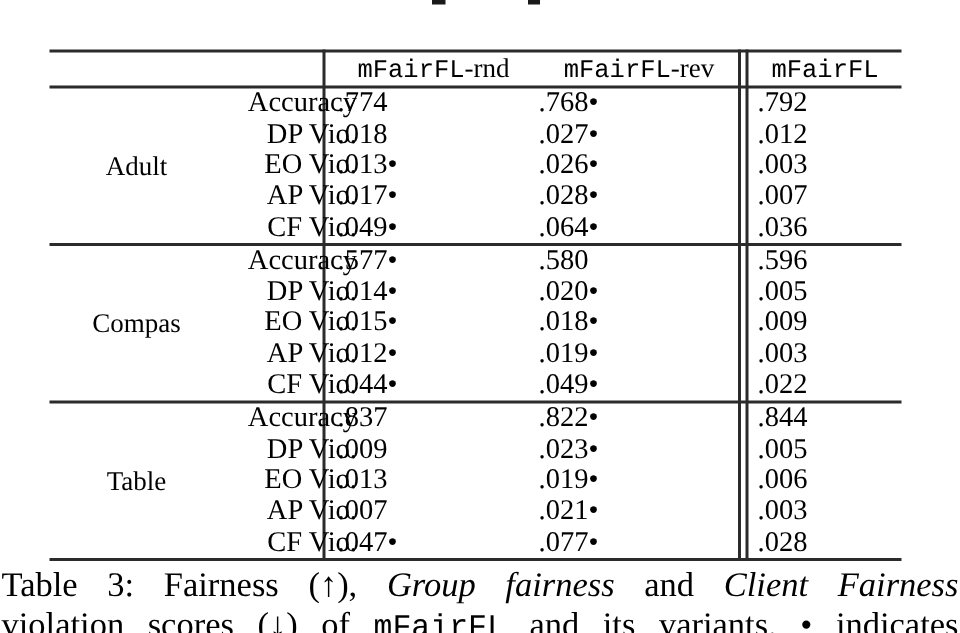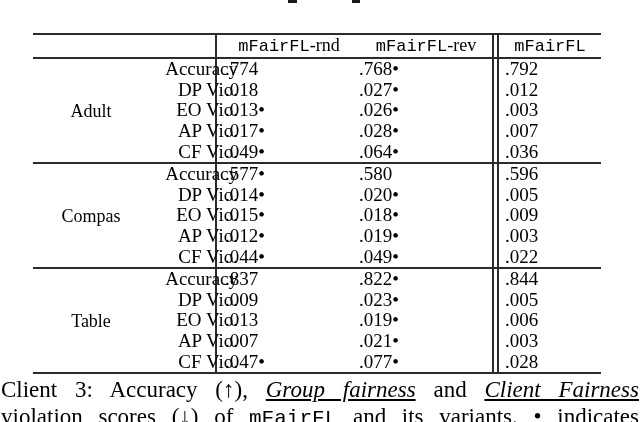--- a/index.html
+++ b/index.html
@@ -59,21 +59,21 @@
   .row .v1 { left: 192px; }
   .row .v2 { left: 326px; }
   .row .v3 { left: 472px; font-weight: normal; }
 
   
   .caption {
     position: absolute; left: 1px; top: 376px; width: 638px;
     font-size: 23px; line-height: 27px;
   }
   .cap-line { text-align: justify; text-align-last: justify; white-space: normal; }
-  .caption .it { font-style: italic; text-decoration: underline; }
+  .caption .it { font-style: italic; }
   .caption .mono { font-family: "Liberation Mono", "DejaVu Sans Mono", monospace; font-size: 21px; }
 </style>
 </head>
 <body>
 
 <div class="mark m1"></div>
 <div class="mark m2"></div>
 
 <div class="tbl">
   <div class="hline hl-top"></div>
@@ -192,15 +192,15 @@
           <span class="metric">CF Vio.</span>
           <span class="v1">.047•</span>
           <span class="v2">.077•</span>
           <span class="v3">.028</span>
         </div>
     </div>
   </div>
 </div>
 
 <div class="caption">
-  <div class="cap-line"><span>Client 3: Accuracy (↑), </span><span class="it">Group fairness</span><span> and </span><span class="it">Client Fairness</span></div>
+  <div class="cap-line"><span>Table 3: Fairness (↑), </span><span class="it">Group fairness</span><span> and </span><span class="it">Client Fairness</span></div>
   <div class="cap-line"><span>violation scores (↓) of </span><span class="mono">mFairFL</span><span> and its variants. • indicates</span></div>
 </div>
 
 </body></html>

